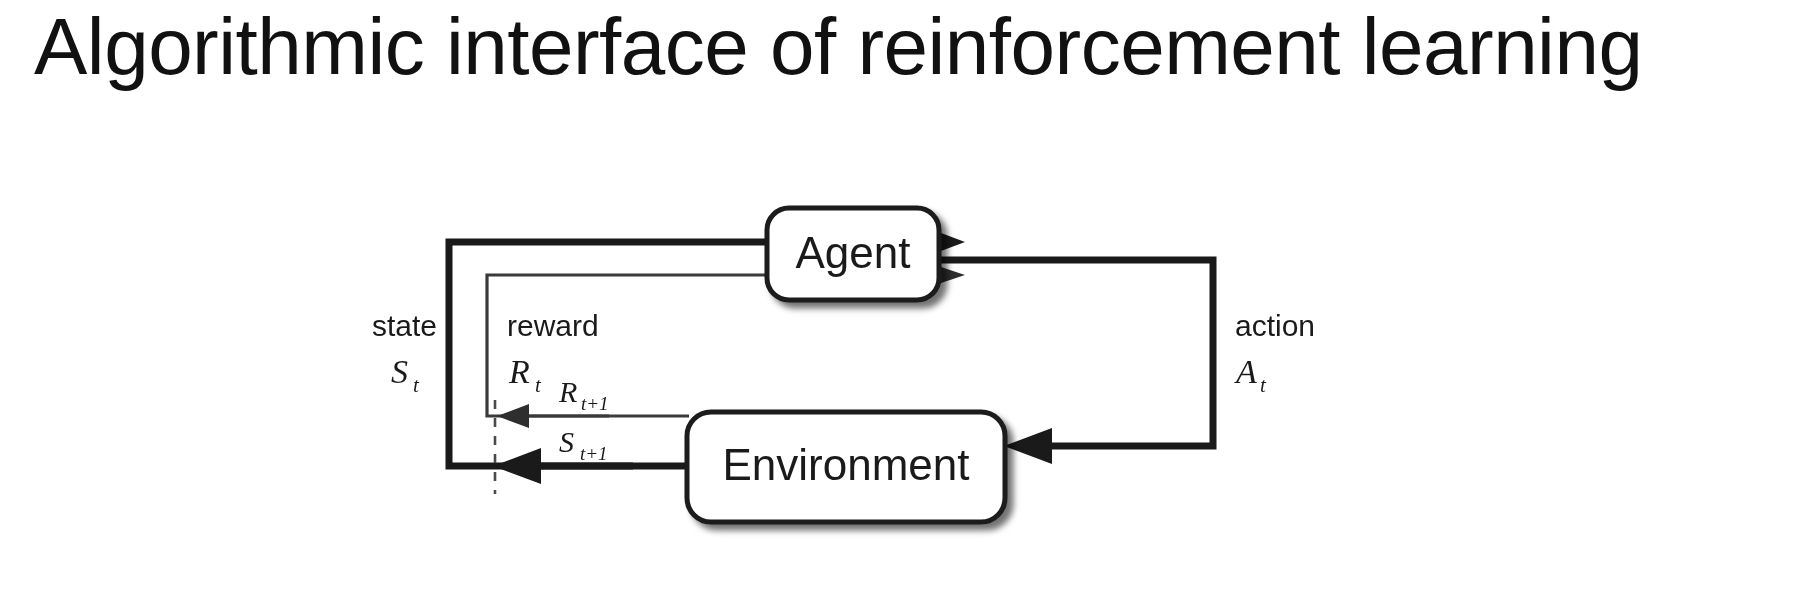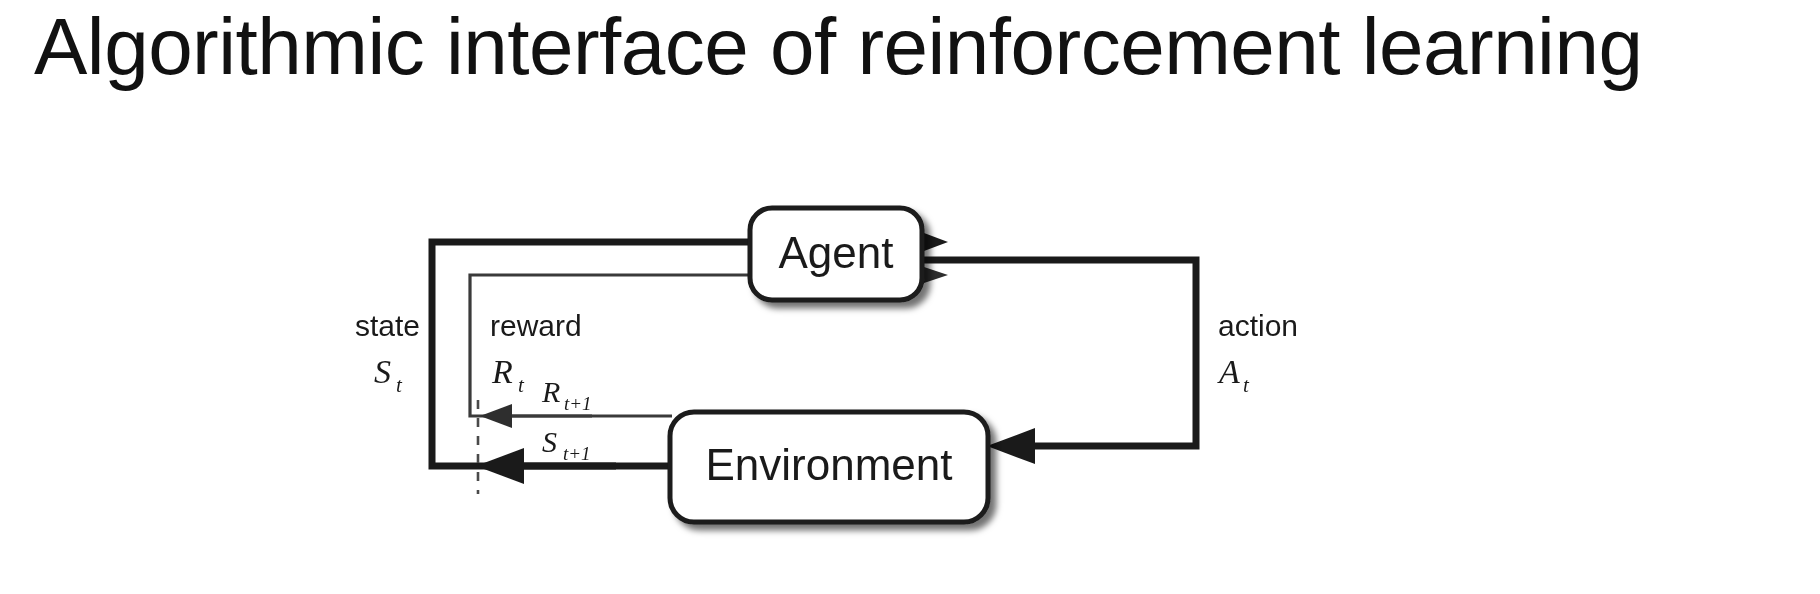--- a/index.html
+++ b/index.html
@@ -27,21 +27,21 @@
     line-height: 1.08;
     letter-spacing: -0.5px;
     color: #111111;
     white-space: nowrap;
     margin-left: 20px;
   }
 
   
   .diagram-wrap {
     position: absolute;
-    left: 0;
+    left: 17px;
     top: 150px;
     width: 1493px;
     height: 444px;
   }
   .diagram-svg {
     display: block;
     width: 1820px;
     height: 444px;
   }
 

